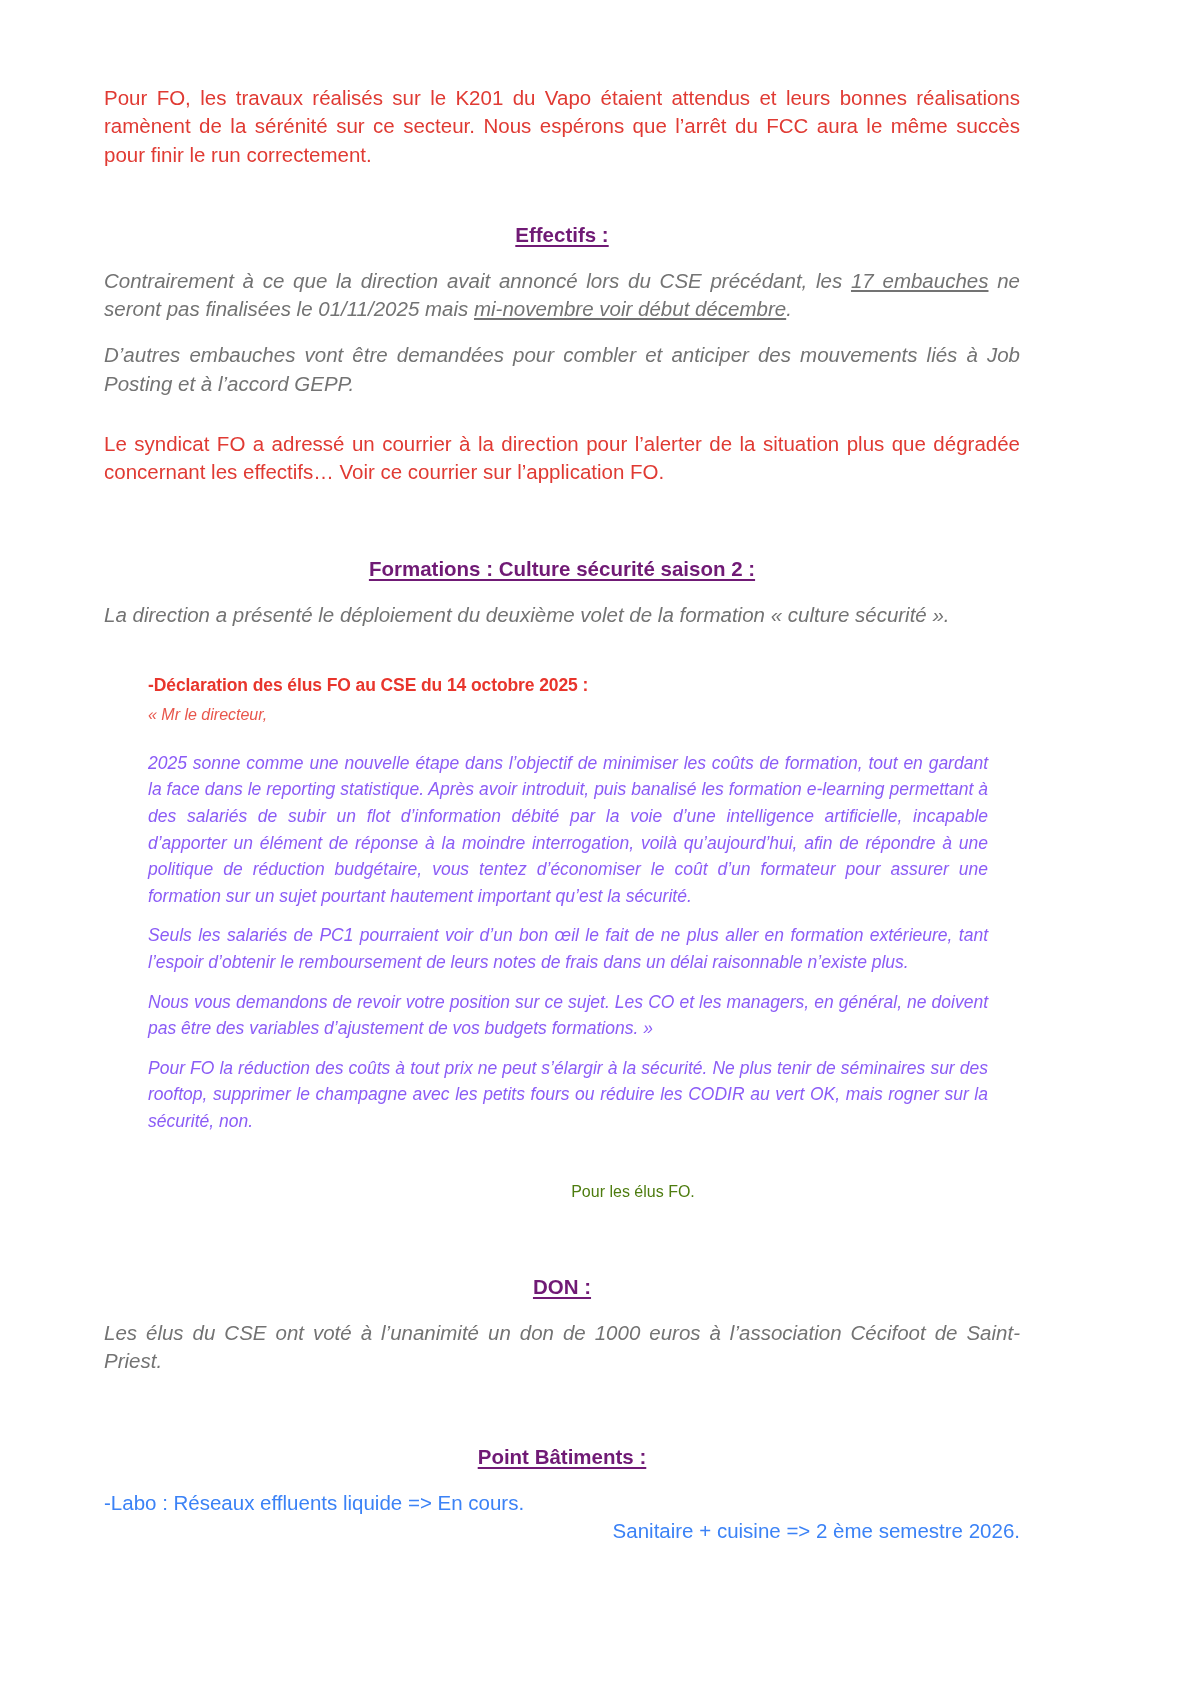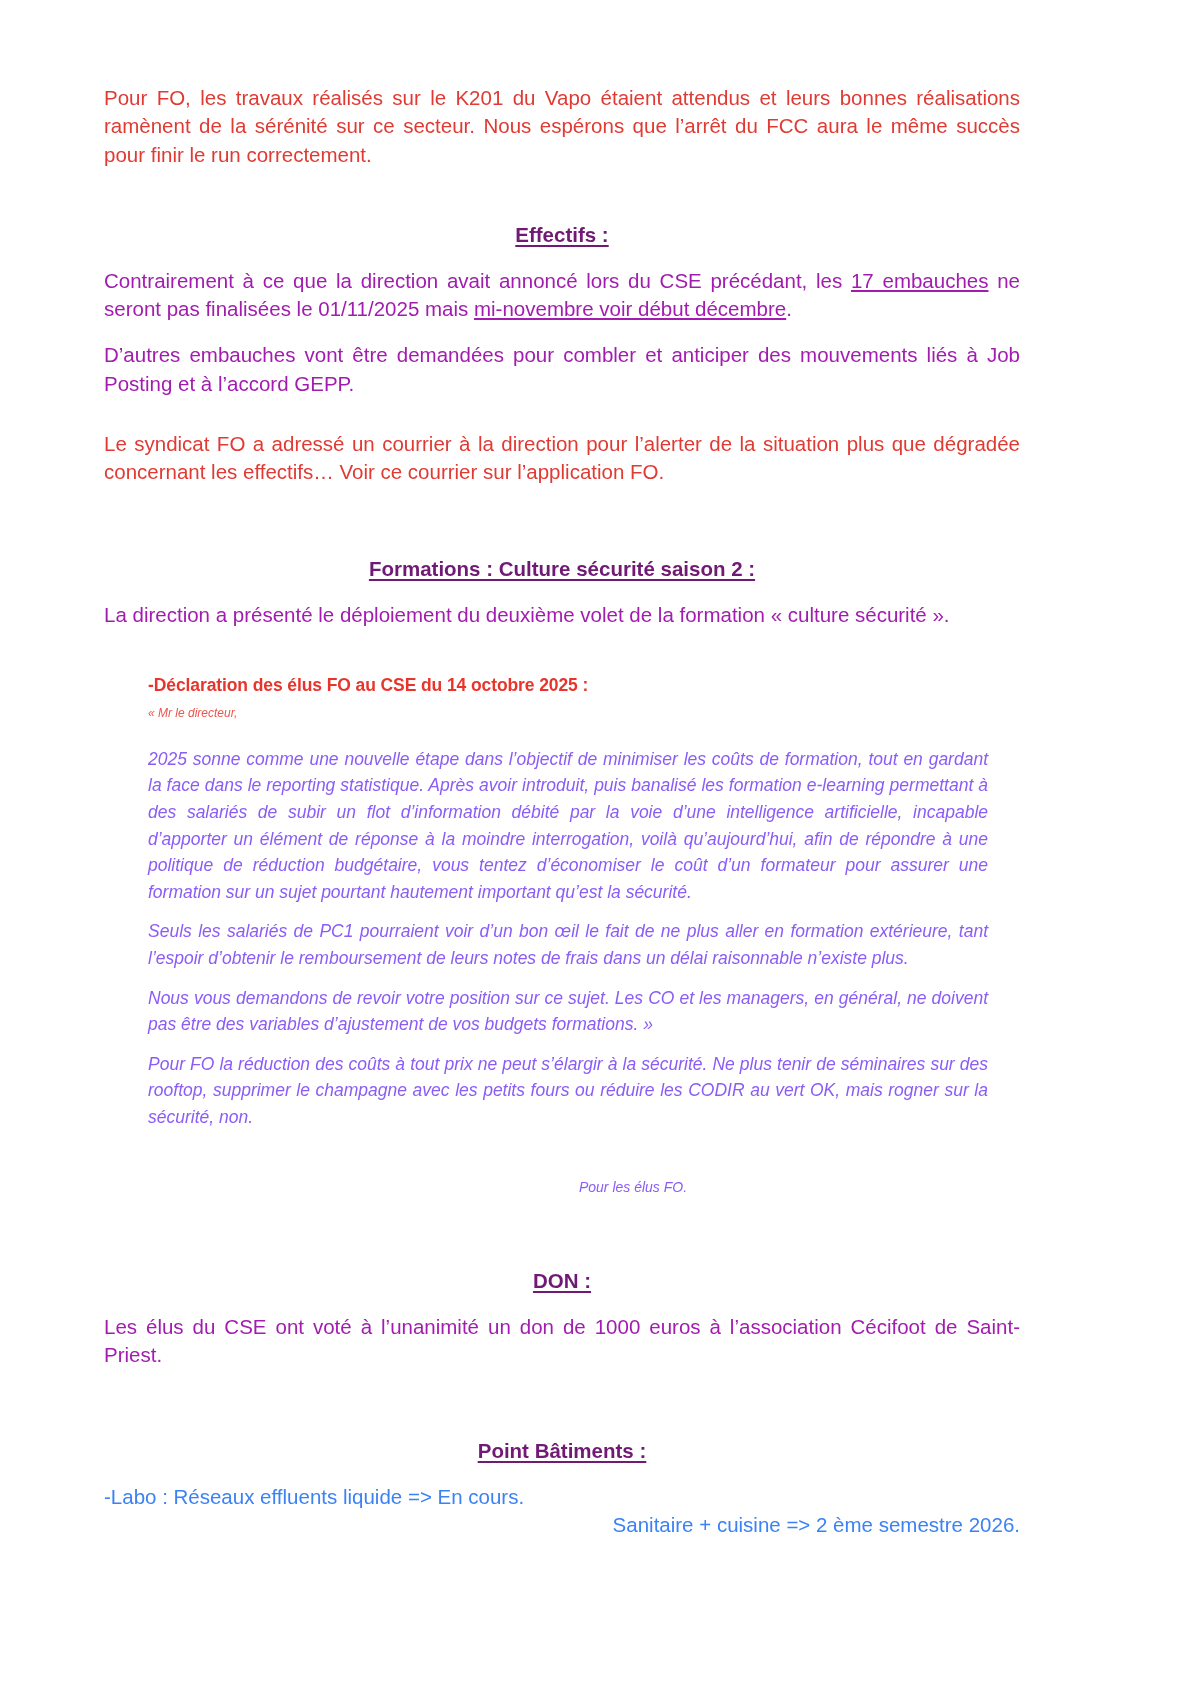--- a/index.html
+++ b/index.html
@@ -33,21 +33,22 @@
   p {
     margin: 0;
   }
   .para {
     font-size: 20.5px;
     line-height: 1.38;
     text-align: justify;
     margin-bottom: 18px;
   }
   .para.black {
-    color: #a21caf;
+    color: #737373;
+    font-style: italic;
   }
   .para.red {
     color: #e03a33;
   }
   .para.nojustify {
     text-align: left;
   }
 
   
   .heading {
@@ -74,36 +75,35 @@
   }
   .decl-title {
     font-weight: bold;
     font-size: 17.5px;
     color: #e8352c;
     letter-spacing: -0.1px;
     margin-bottom: 10px;
   }
   .decl-salut {
     font-style: italic;
-    font-size: 12px;
+    font-size: 16px;
     color: #e8564c;
     margin-bottom: 26px;
   }
   .decl-para {
     font-style: italic;
     font-size: 17.5px;
     line-height: 1.52;
     color: #8b5cf6;
     text-align: justify;
     margin-bottom: 13px;
   }
   .decl-sign {
-    font-style: italic;
-    font-size: 14px;
-    color: #8b5cf6;
+    font-size: 16px;
+    color: #4d7c0f;
     text-align: center;
     margin: 48px 0 0 130px;
   }
 
   
   .gap-sm { height: 14px; }
   .gap-md { height: 30px; }
   .gap-lg { height: 52px; }
 
   .indent-line {

